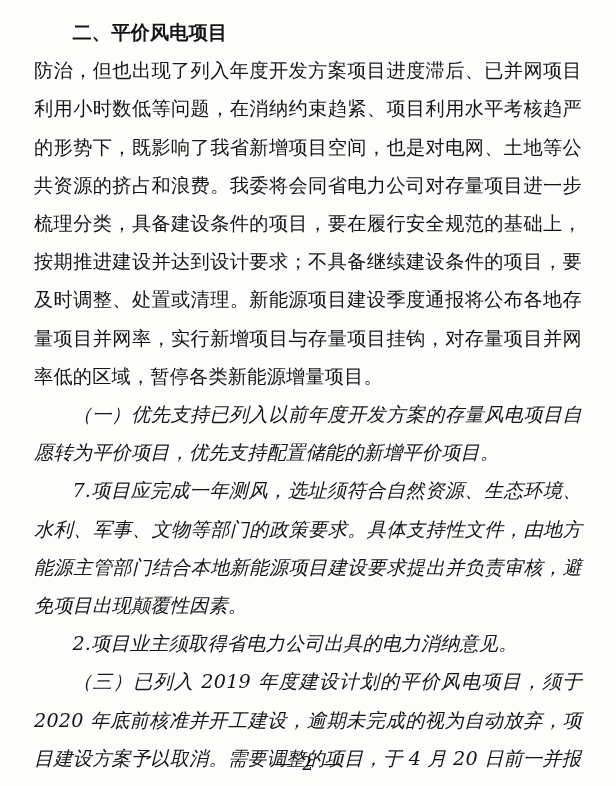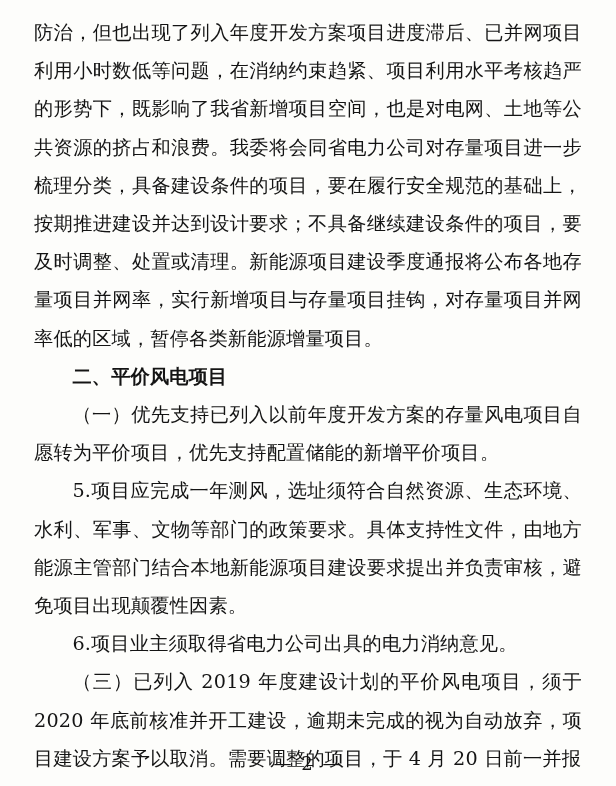--- a/index.html
+++ b/index.html
@@ -28,20 +28,21 @@
     text-align: justify;
     text-justify: inter-ideograph;
     letter-spacing: 0.2px;
   }
   .para {
     margin: 0;
     text-indent: 0;
   }
   .para.indent {
     text-indent: 2em;
+    font-style: italic;
   }
   .para.heading {
     text-indent: 2em;
     font-weight: bold;
   }
   .page-number {
     position: absolute;
     left: 0;
     right: 0;
     bottom: 12px;
@@ -50,21 +51,21 @@
     color: #141414;
     letter-spacing: 2px;
     font-family: "DejaVu Serif", "Liberation Serif", serif;
   }
 </style>
 </head>
 <body>
 
 <div class="page">
   <div class="doc-body">
+    <p class="para heading">二、平价风电项目</p>
     <p class="para">防治，但也出现了列入年度开发方案项目进度滞后、已并网项目利用小时数低等问题，在消纳约束趋紧、项目利用水平考核趋严的形势下，既影响了我省新增项目空间，也是对电网、土地等公共资源的挤占和浪费。我委将会同省电力公司对存量项目进一步梳理分类，具备建设条件的项目，要在履行安全规范的基础上，按期推进建设并达到设计要求；不具备继续建设条件的项目，要及时调整、处置或清理。新能源项目建设季度通报将公布各地存量项目并网率，实行新增项目与存量项目挂钩，对存量项目并网率低的区域，暂停各类新能源增量项目。</p>
-    <p class="para heading">二、平价风电项目</p>
     <p class="para indent">（一）优先支持已列入以前年度开发方案的存量风电项目自愿转为平价项目，优先支持配置储能的新增平价项目。</p>
-    <p class="para indent">5.项目应完成一年测风，选址须符合自然资源、生态环境、水利、军事、文物等部门的政策要求。具体支持性文件，由地方能源主管部门结合本地新能源项目建设要求提出并负责审核，避免项目出现颠覆性因素。</p>
-    <p class="para indent">6.项目业主须取得省电力公司出具的电力消纳意见。</p>
+    <p class="para indent">7.项目应完成一年测风，选址须符合自然资源、生态环境、水利、军事、文物等部门的政策要求。具体支持性文件，由地方能源主管部门结合本地新能源项目建设要求提出并负责审核，避免项目出现颠覆性因素。</p>
+    <p class="para indent">2.项目业主须取得省电力公司出具的电力消纳意见。</p>
     <p class="para indent">（三）已列入 2019 年度建设计划的平价风电项目，须于 2020 年底前核准并开工建设，逾期未完成的视为自动放弃，项目建设方案予以取消。需要调整的项目，于 4 月 20 日前一并报</p>
   </div>
   <div class="page-number">— 2 —</div>
 </div>
 
 </body></html>

